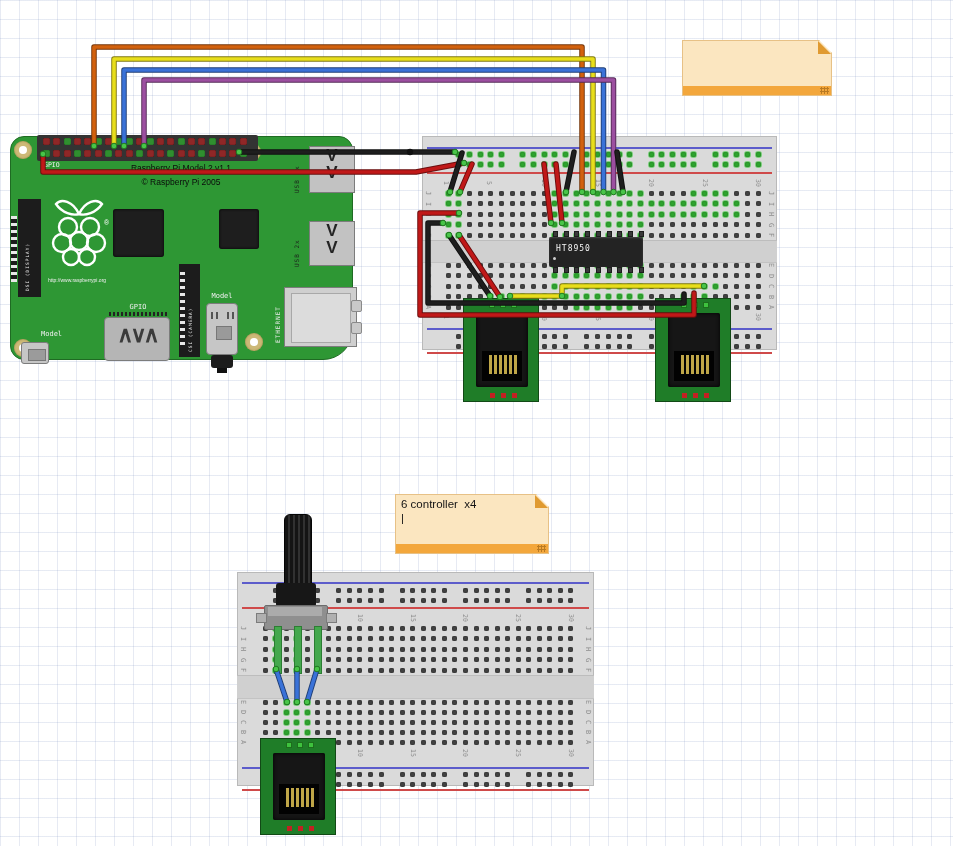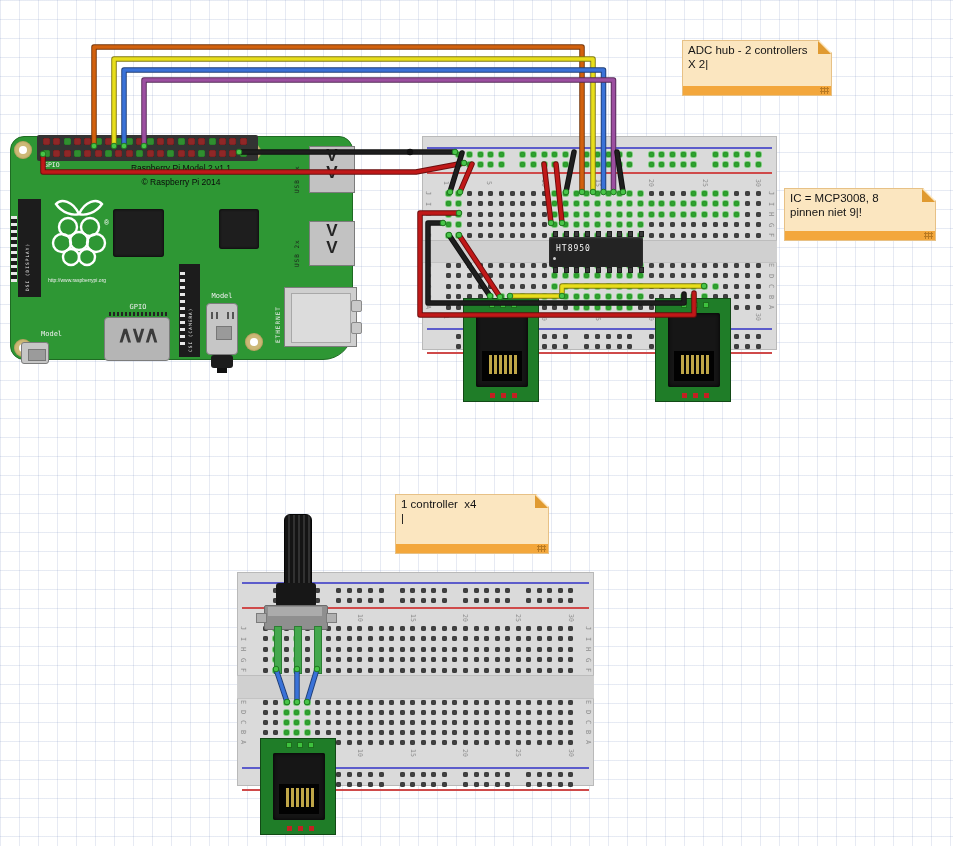--- a/index.html
+++ b/index.html
@@ -984,21 +984,21 @@
           <div style="position: absolute; left: 181.95px; top: 3px; width: 7px; height: 7px; border-radius: 1px; background: rgb(143, 39, 39); box-shadow: rgb(0, 0, 0) 0px 0px 1px inset;"></div>
           <div style="position: absolute; left: 181.95px; top: 15px; width: 7px; height: 7px; border-radius: 1px; background: rgb(143, 39, 39); box-shadow: rgb(0, 0, 0) 0px 0px 1px inset;"></div>
           <div style="position: absolute; left: 192.3px; top: 3px; width: 7px; height: 7px; border-radius: 1px; background: rgb(143, 39, 39); box-shadow: rgb(0, 0, 0) 0px 0px 1px inset;"></div>
           <div style="position: absolute; left: 192.3px; top: 15px; width: 7px; height: 7px; border-radius: 1px; background: rgb(143, 39, 39); box-shadow: rgb(0, 0, 0) 0px 0px 1px inset;"></div>
           <div style="position: absolute; left: 202.65px; top: 3px; width: 7px; height: 7px; border-radius: 1px; background: rgb(143, 39, 39); box-shadow: rgb(0, 0, 0) 0px 0px 1px inset;"></div>
           <div style="position: absolute; left: 202.65px; top: 15px; width: 7px; height: 7px; border-radius: 1px; background: rgb(47, 143, 47); box-shadow: rgb(0, 0, 0) 0px 0px 1px inset;"></div>
         </div>
       <div class="txt" style="left:33px;top:24px;font-size:6.5px;color:#f2f2f2;font-family:'DejaVu Sans Mono',monospace;">GPIO</div>
 
       <div class="txt" style="left:50px;top:26px;width:240px;text-align:center;font-size:8.5px;">Raspberry Pi Model 2 v1.1</div>
-      <div class="txt" style="left:50px;top:40px;width:240px;text-align:center;font-size:8.5px;">© Raspberry Pi 2014</div>
+      <div class="txt" style="left:50px;top:40px;width:240px;text-align:center;font-size:8.5px;">© Raspberry Pi 2005</div>
       <div class="txt" style="left:37px;top:140px;font-size:5px;color:#eee;">http://www.raspberrypi.org</div>
 
       <svg class="abs" style="left:38px;top:58px;" width="60" height="76" viewBox="0 0 60 76">
         <g stroke="#ffffff" stroke-width="2.4" fill="none">
           <path d="M30 19 C24 6 12 3 7 9 C13 18 24 21 30 19 Z"></path>
           <path d="M30 19 C36 6 48 3 53 9 C47 18 36 21 30 19 Z"></path>
           <circle cx="19" cy="32" r="9"></circle>
             <circle cx="41" cy="32" r="9"></circle>
           <circle cx="13" cy="48" r="9"></circle>
             <circle cx="30" cy="46" r="9"></circle>
@@ -1229,35 +1229,25 @@
       <circle cx="297" cy="669" r="2.8" fill="#49c549" stroke="#1f7a1f" stroke-width="1"></circle>
       <circle cx="317" cy="669" r="2.8" fill="#49c549" stroke="#1f7a1f" stroke-width="1"></circle>
       <circle cx="287" cy="702" r="2.8" fill="#49c549" stroke="#1f7a1f" stroke-width="1"></circle>
       <circle cx="297" cy="702" r="2.8" fill="#49c549" stroke="#1f7a1f" stroke-width="1"></circle>
       <circle cx="307" cy="702" r="2.8" fill="#49c549" stroke="#1f7a1f" stroke-width="1"></circle>
       <circle cx="410" cy="152" r="3.2" fill="#111"></circle>
     </svg>
 
   <div class="note" style="left:682px;top:40px;width:150px;height:56px;">
     <div class="note-fold"></div>
-    <div class="note-text">ADC hub - 2 controllers
-X 2|</div>
-    <div class="note-bar">
-        <span class="note-grip"></span>
-      </div>
-  </div>
-  <div class="note" style="left:784px;top:188px;width:152px;height:53px;">
-    <div class="note-fold"></div>
-    <div class="note-text">IC = MCP3008, 8
-pinnen niet 9|!</div>
     <div class="note-bar">
         <span class="note-grip"></span>
       </div>
   </div>
   <div class="note" style="left:395px;top:494px;width:154px;height:60px;">
     <div class="note-fold"></div>
-    <div class="note-text">1 controller  x4
+    <div class="note-text">6 controller  x4
 |</div>
     <div class="note-bar">
         <span class="note-grip"></span>
       </div>
   </div>
 </div>
 
 </body></html>

